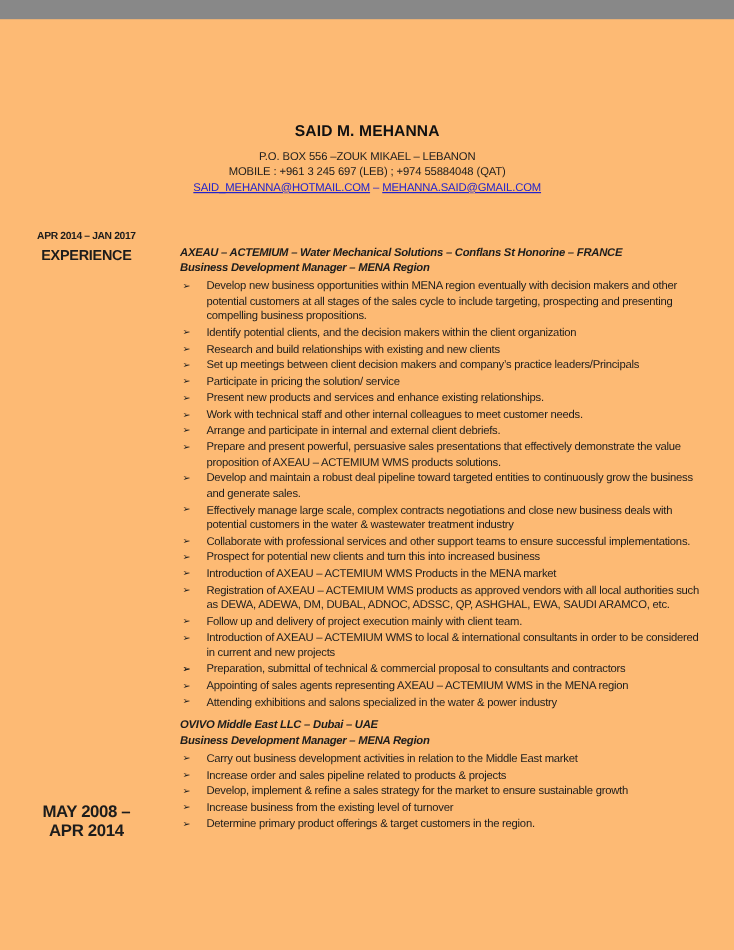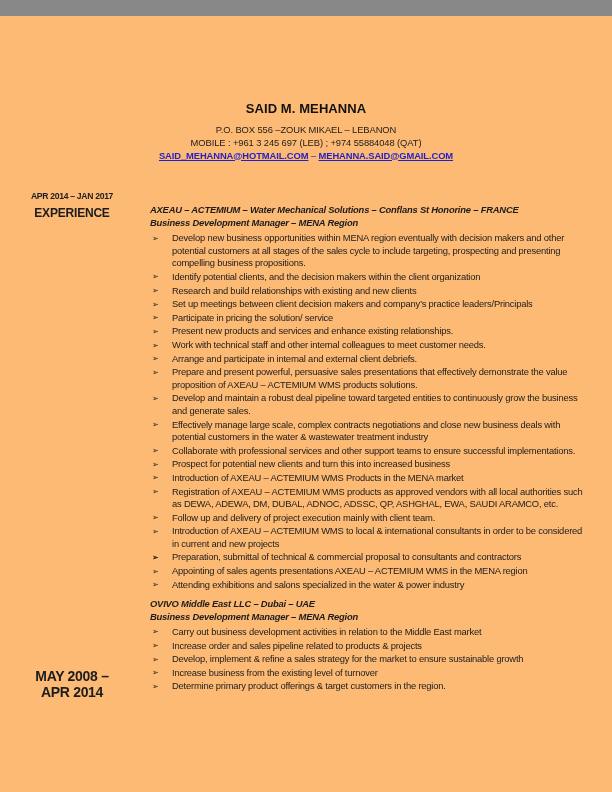--- a/index.html
+++ b/index.html
@@ -28,21 +28,20 @@
     top: 108px; left: 0; right: 0;
     text-align: center;
     font-size: 9.4px;
     letter-spacing: -0.1px;
   }
   .contact .line { line-height: 12.8px; }
   .contact a {
     color: #2222cc;
     text-decoration: underline;
     cursor: pointer;
-    font-weight: bold;
   }
   .contact .email-sep { color: #2222cc; text-decoration: none; }
   .side-label {
     position: absolute;
     left: 24px;
     width: 96px;
     text-align: center;
     font-weight: bold;
     letter-spacing: -0.2px;
   }
@@ -112,21 +111,21 @@
           <li><span class="arrow">➢</span><span>Develop and maintain a robust deal pipeline toward targeted entities to continuously grow the business and generate sales.</span></li>
           <li><span class="arrow">➢</span><span>Effectively manage large scale, complex contracts negotiations and close new business deals with potential customers in the water &amp; wastewater treatment industry</span></li>
           <li><span class="arrow">➢</span><span>Collaborate with professional services and other support teams to ensure successful implementations.</span></li>
           <li><span class="arrow">➢</span><span>Prospect for potential new clients and turn this into increased business</span></li>
           <li><span class="arrow">➢</span><span>Introduction of AXEAU – ACTEMIUM WMS Products in the MENA market</span></li>
           <li><span class="arrow">➢</span><span>Registration of AXEAU – ACTEMIUM WMS products as approved vendors with all local authorities such as DEWA, ADEWA, DM, DUBAL, ADNOC, ADSSC, QP, ASHGHAL, EWA, SAUDI ARAMCO, etc.</span></li>
           <li><span class="arrow">➢</span><span>Follow up and delivery of project execution mainly with client team.</span></li>
           <li><span class="arrow">➢</span><span>Introduction of AXEAU – ACTEMIUM WMS to local &amp; international consultants in order to be considered in current and new projects</span></li>
           <li><span class="arrow">➢</span></li>
           <li><span class="arrow">➢</span><span>Preparation, submittal of technical &amp; commercial proposal to consultants and contractors</span></li>
-          <li><span class="arrow">➢</span><span>Appointing of sales agents presentations AXEAU – ACTEMIUM WMS in the MENA region</span></li>
+          <li><span class="arrow">➢</span><span>Appointing of sales agents representing AXEAU – ACTEMIUM WMS in the MENA region</span></li>
           <li><span class="arrow">➢</span><span>Attending exhibitions and salons specialized in the water &amp; power industry</span></li>
         </ul>
     </div>
 
     <div class="job-2">
       <div class="job-head">OVIVO Middle East LLC – Dubai – UAE</div>
       <div class="job-head">Business Development Manager – MENA Region</div>
       <ul class="bullets">
           <li><span class="arrow">➢</span><span>Carry out business development activities in relation to the Middle East market</span></li>
           <li><span class="arrow">➢</span><span>Increase order and sales pipeline related to products &amp; projects</span></li>

